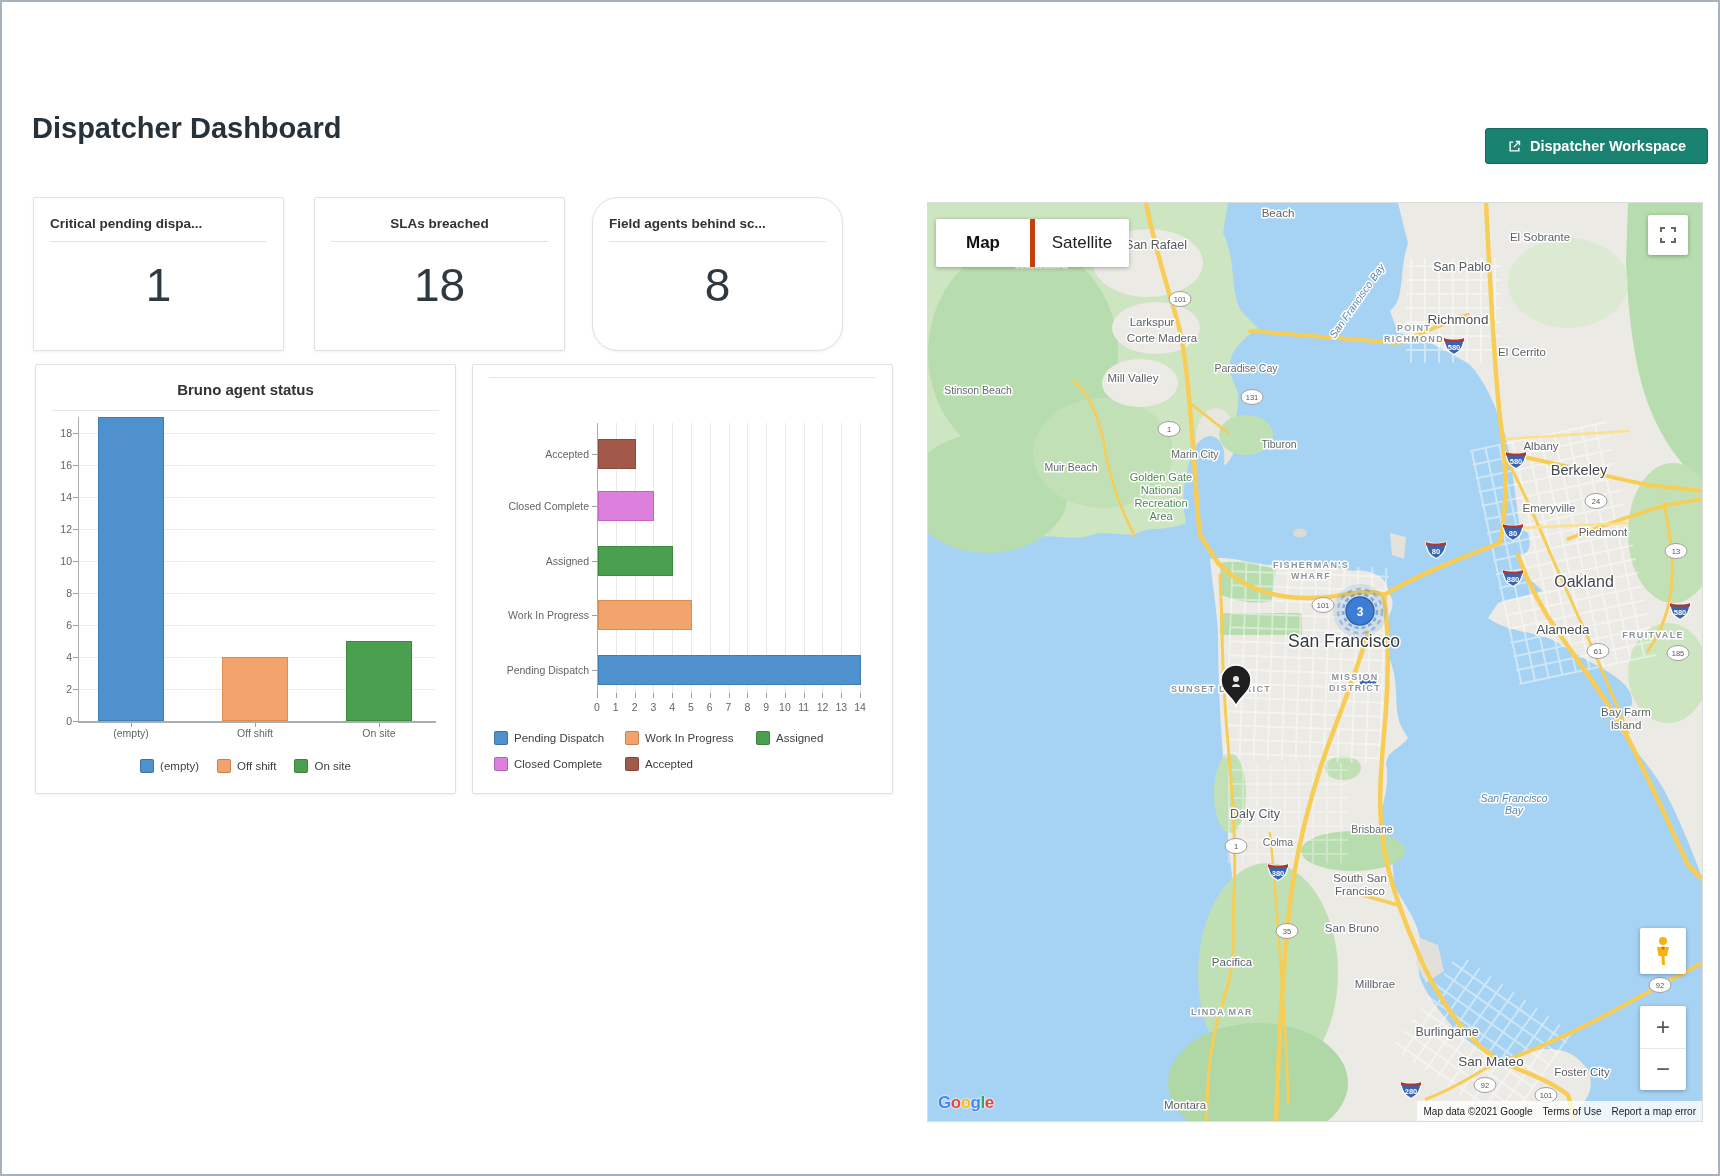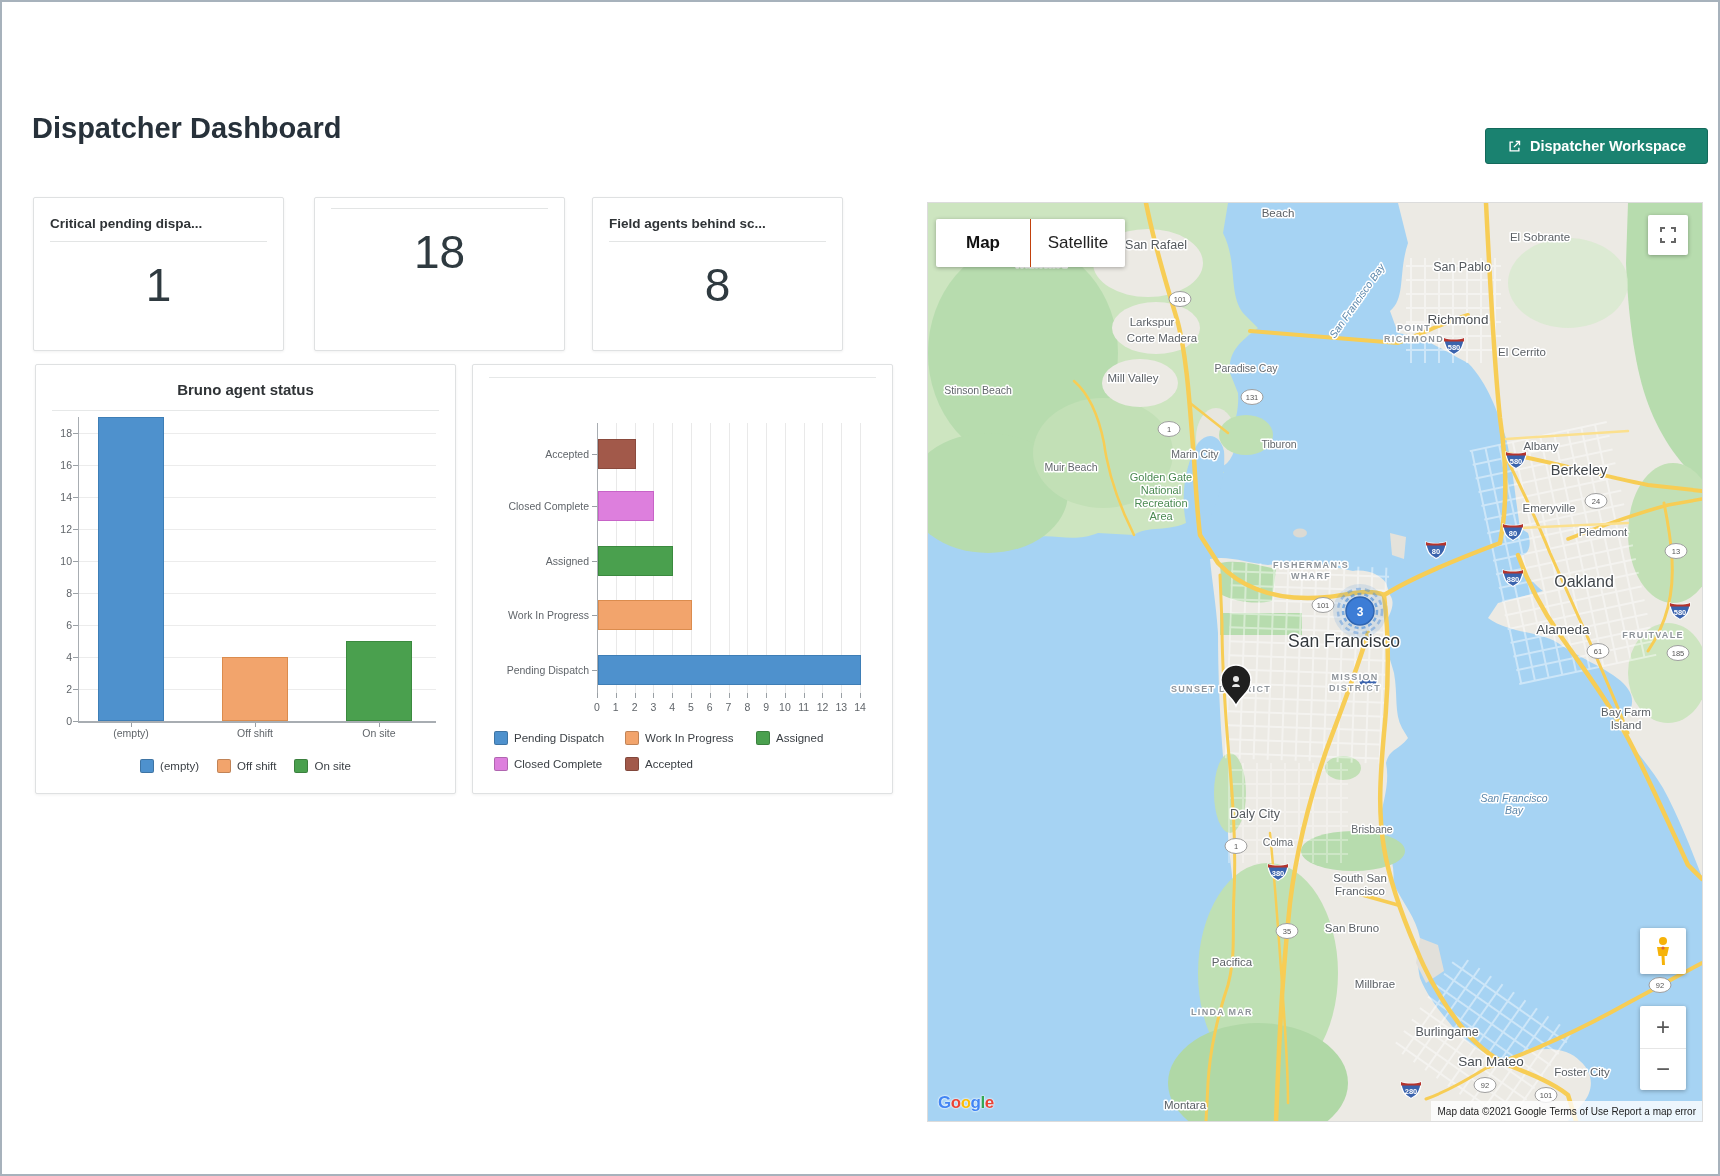--- a/index.html
+++ b/index.html
@@ -43,30 +43,30 @@
   .bar{position:absolute;box-sizing:border-box;border:1px solid rgba(0,0,0,0.25);}
   .legend{position:absolute;display:flex;align-items:center;font-size:11.5px;color:#3a3f44;}
   .legend-item{display:flex;align-items:center;gap:6px;cursor:pointer;}
   .legend-sq{width:12px;height:12px;border-radius:2px;border:1px solid rgba(0,0,0,0.2);display:inline-block;}
   
   .map{position:absolute;left:925px;top:100px;width:774px;height:918px;border:1px solid #dcdcdc;box-sizing:content-box;overflow:hidden;background:#a6d3f3;cursor:grab;}
   .map svg.base{position:absolute;left:0;top:0;}
   .maptype{position:absolute;left:8px;top:16px;height:48px;display:flex;background:#fff;border-radius:2px;box-shadow:0 1px 4px rgba(0,0,0,0.3);z-index:4;}
   .maptype .mt{width:94px;display:flex;align-items:center;justify-content:center;font-size:17px;cursor:pointer;color:#111;}
   .maptype .mt.sel{font-weight:bold;}
-  .maptype .mt + .mt{border-left:1px solid #c2410c;color:#222;}
+  .maptype .mt + .mt{border-left:5px solid #c2410c;color:#222;}
   .fsbtn{position:absolute;right:14px;top:12px;width:40px;height:40px;background:#fff;border-radius:2px;box-shadow:0 1px 4px rgba(0,0,0,0.3);display:flex;align-items:center;justify-content:center;cursor:pointer;z-index:4;}
   .pegman{position:absolute;right:16px;bottom:147px;width:46px;height:46px;background:#fff;border-radius:2px;box-shadow:0 1px 4px rgba(0,0,0,0.3);display:flex;align-items:center;justify-content:center;cursor:grab;z-index:4;}
   .zoomctl{position:absolute;right:16px;bottom:31px;width:46px;height:84px;background:#fff;border-radius:2px;box-shadow:0 1px 4px rgba(0,0,0,0.3);display:flex;flex-direction:column;z-index:4;}
   .zoomctl div{flex:1;display:flex;align-items:center;justify-content:center;font-size:24px;color:#565656;cursor:pointer;}
   .zoomctl .zin{border-bottom:1px solid #e6e6e6;}
   .gmlogo{position:absolute;left:10px;bottom:8px;font-size:17px;font-weight:bold;letter-spacing:-0.5px;z-index:4;text-shadow:0 0 2px #fff,0 0 2px #fff;cursor:pointer;}
   .gmlogo .g1,.gmlogo .g4{color:#4285F4;} .gmlogo .g2,.gmlogo .g6{color:#EA4335;}
   .gmlogo .g3{color:#FBBC05;} .gmlogo .g5{color:#34A853;}
-  .attrib{position:absolute;right:0;bottom:0;height:20px;display:flex;align-items:center;background:rgba(255,255,255,0.8);font-size:10px;color:#222;z-index:4;padding:0 6px;gap:3px;}
+  .attrib{position:absolute;right:0;bottom:0;height:20px;display:flex;align-items:center;background:rgba(255,255,255,0.8);font-size:10px;color:#222;z-index:4;padding:0 6px;gap:10px;}
   .attrib span{white-space:nowrap;}
   .attrib .lnk{cursor:pointer;}
   
   text{font-family:"Liberation Sans",sans-serif;paint-order:stroke;stroke:#ffffff;stroke-width:3px;stroke-linejoin:round;}
   .c17{font-size:17.5px;fill:#33383c;font-weight:500;}
   .c16{font-size:16px;fill:#42474c;}
   .c15{font-size:14.5px;fill:#42474c;}
   .c14{font-size:13.5px;fill:#4a4f54;}
   .c13{font-size:12.5px;fill:#555a5f;}
   .c12{font-size:11.5px;fill:#5c6166;}
@@ -94,24 +94,25 @@
         </svg>
       <span>Dispatcher Workspace</span>
     </button>
 
     <div class="card kpi" style="left:31px;">
       <div class="kpi-title">Critical pending dispa...</div>
       <div class="kpi-divider"></div>
       <div class="kpi-value">1</div>
     </div>
     <div class="card kpi" style="left:312px;">
+      <div class="kpi-title center">SLAs breached</div>
       <div class="kpi-divider"></div>
       <div class="kpi-value">18</div>
     </div>
-    <div class="card kpi" style="left:590px;">
+    <div class="card kpi" style="left:590px;border-radius:26px;">
       <div class="kpi-title">Field agents behind sc...</div>
       <div class="kpi-divider"></div>
       <div class="kpi-value">8</div>
     </div>
 
     <div class="card chart-card" style="left:33px;" id="chart1">
       <div class="chart-title">Bruno agent status</div>
       <div class="chart-divider"></div>
     <div class="tickmark" style="left:37px;top:356px;width:5px;height:1px;"></div>
         <div class="ticklab" style="left:0;top:350px;width:36px;text-align:right;">0</div>

